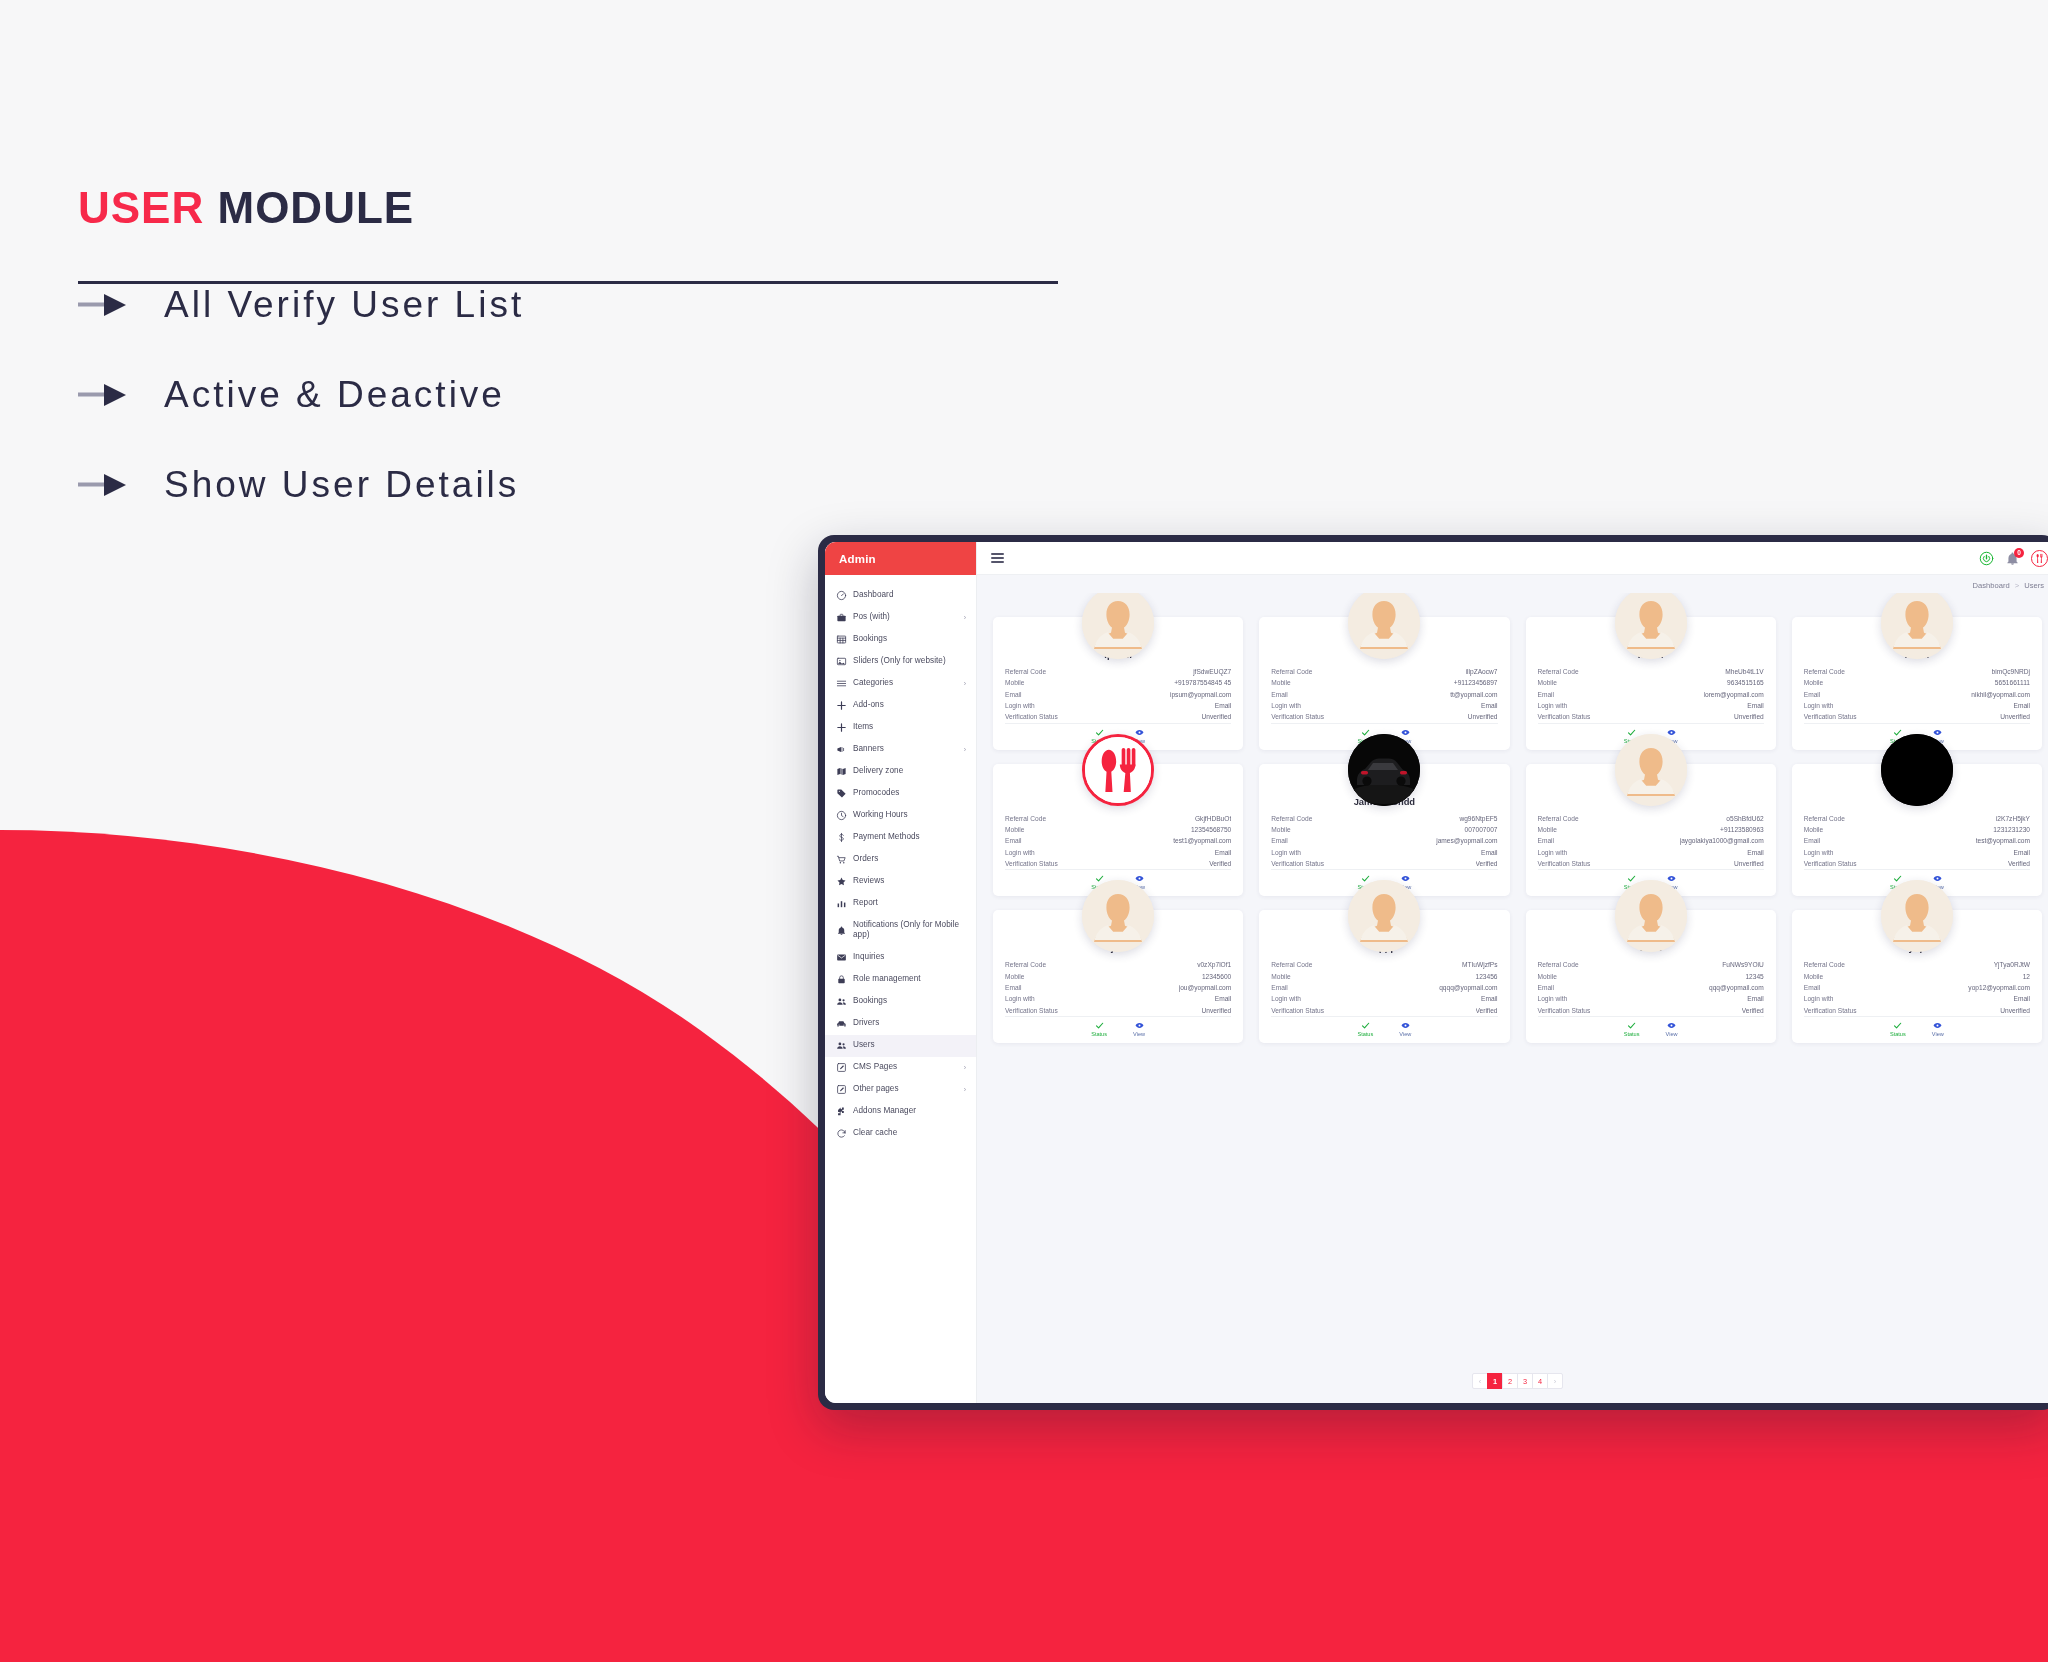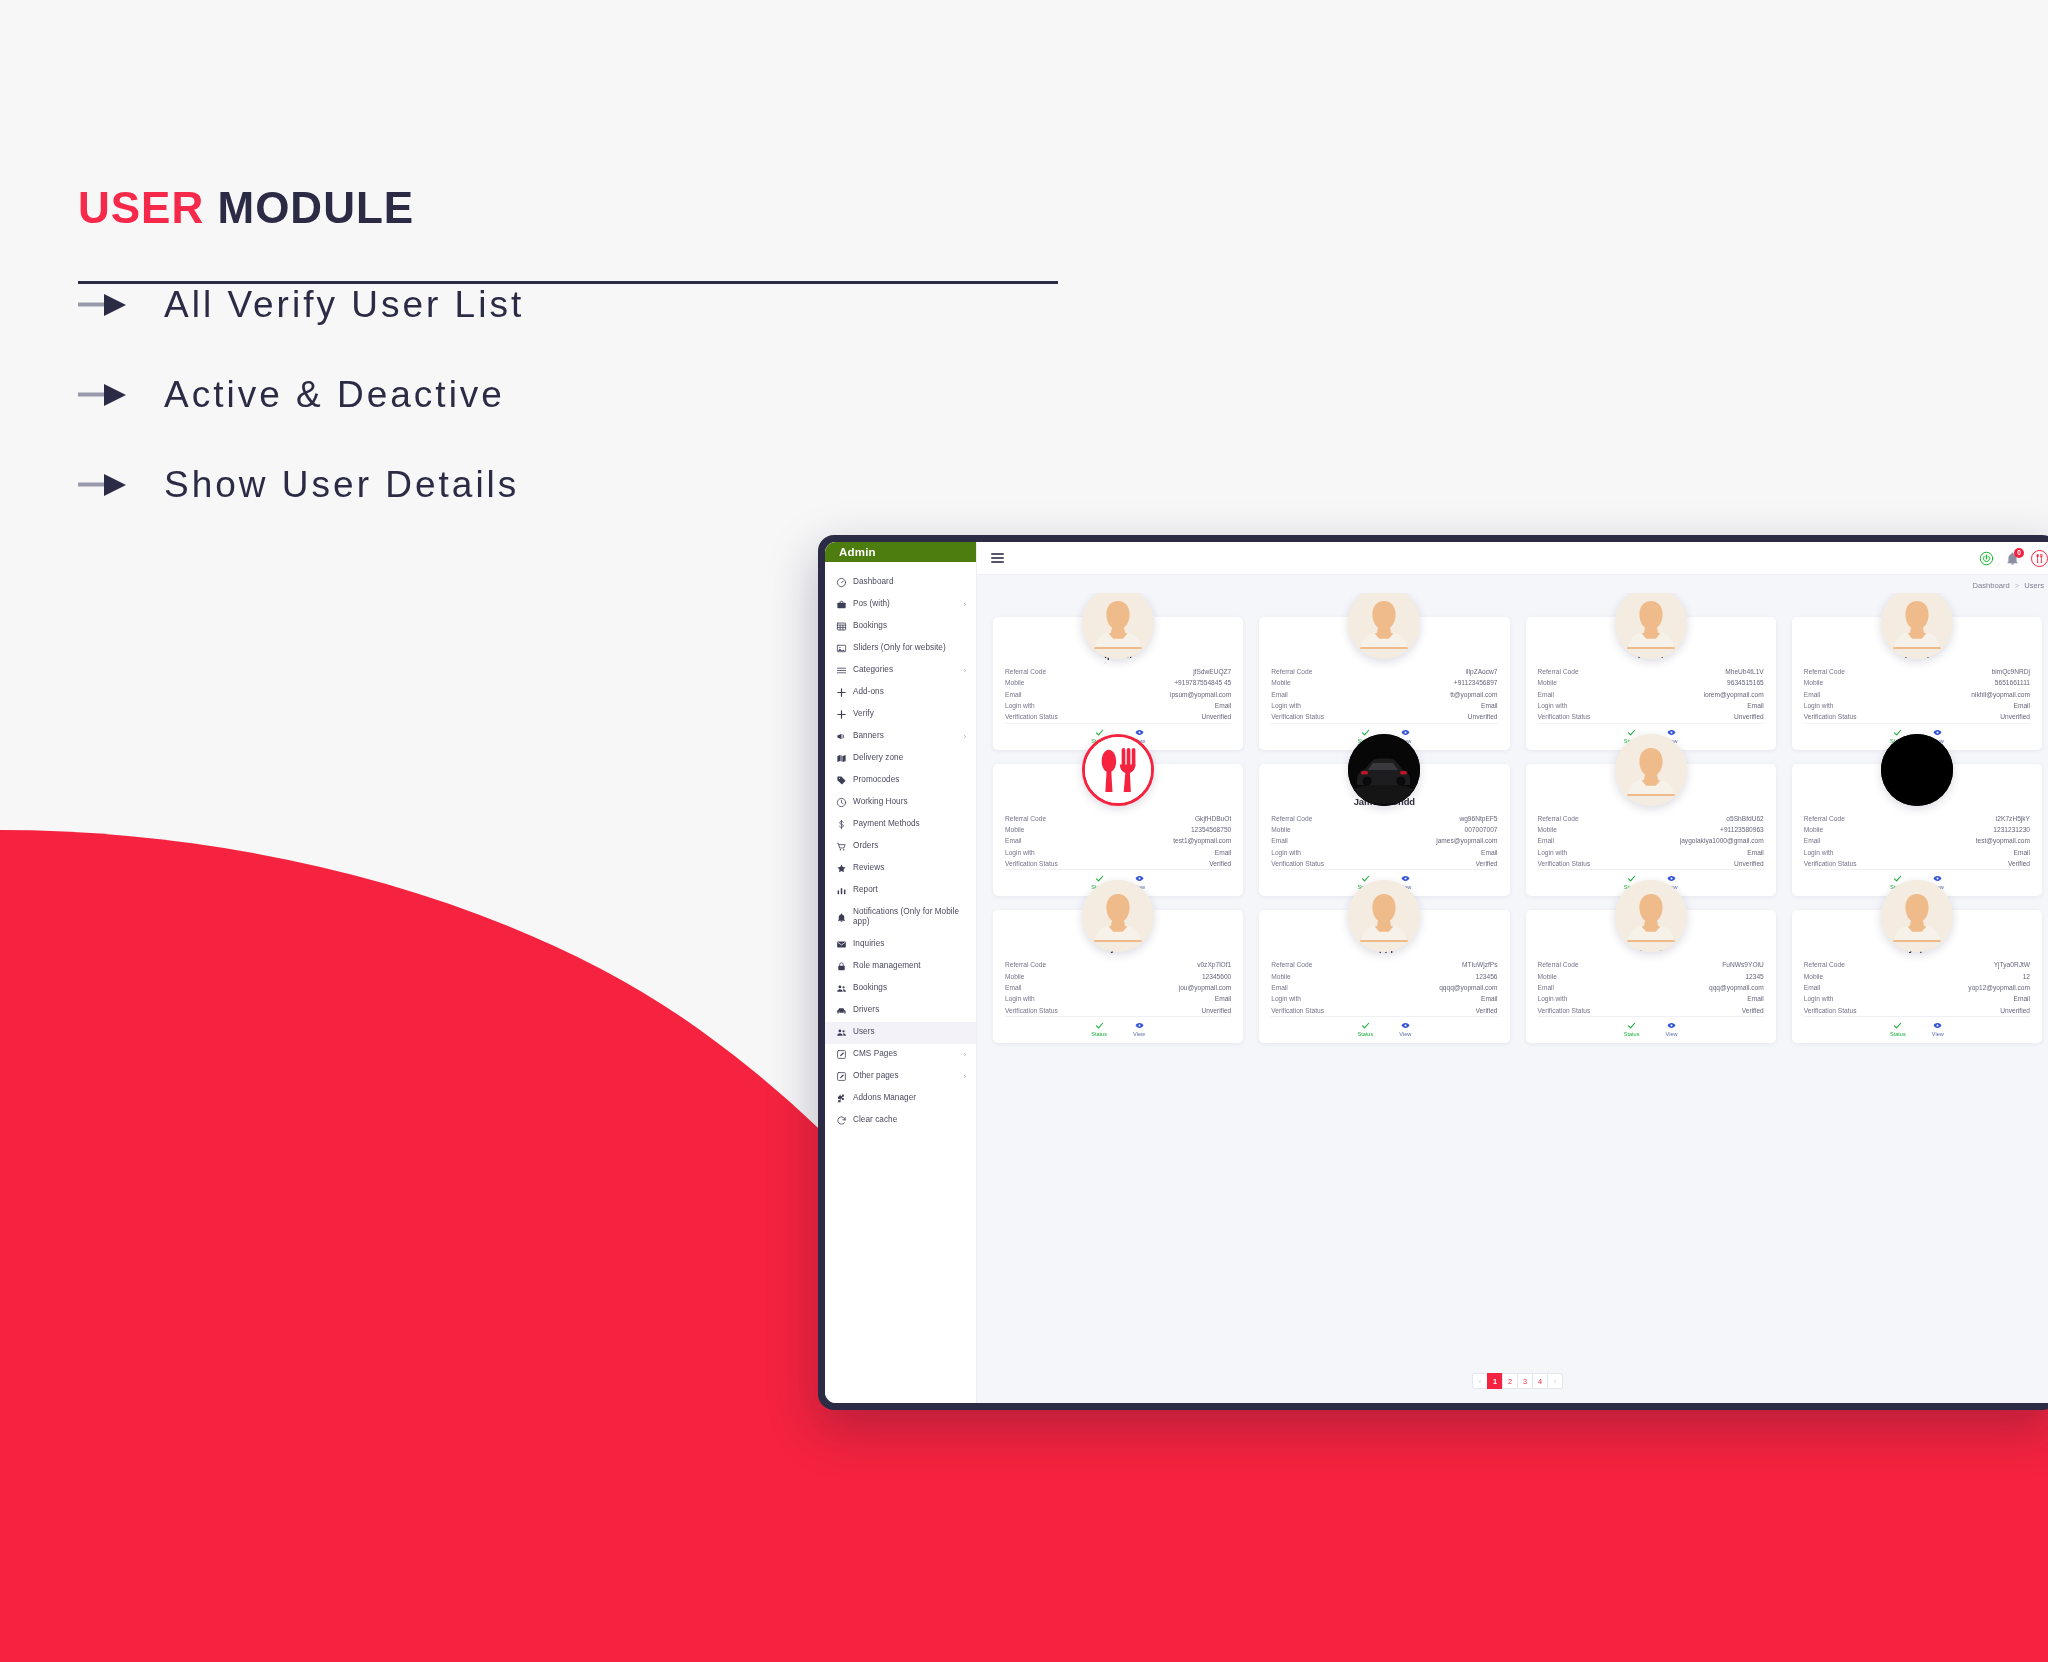--- a/index.html
+++ b/index.html
@@ -77,22 +77,22 @@
   
   .sidebar {
     width: 152px;
     flex: 0 0 152px;
     background: #fff;
     border-right: 1px solid #eceef1;
     display: flex;
     flex-direction: column;
   }
   .brand {
-    height: 20px;
-    background: #4d7c0f;
+    height: 33px;
+    background: #ef4444;
     display: flex;
     align-items: center;
     padding-left: 14px;
   }
   .brand-text { color: #fff; font-size: 11.5px; font-weight: 600; letter-spacing: .2px; }
   .nav { padding: 9px 0 6px; flex: 1; }
   .nav-item {
     display: flex;
     align-items: center;
     padding: 5.5px 8px 5.5px 11px;
@@ -378,21 +378,21 @@
               </svg>
             </span>
             <span class="nav-label">Add-ons</span>
           </div>
           <div class="nav-item">
             <span class="nav-ico">
               <svg viewBox="0 0 24 24" width="11" height="11">
                 <path d="M12 4v16M4 12h16" stroke="currentColor" fill="none" stroke-width="2.6" stroke-linecap="round"></path>
               </svg>
             </span>
-            <span class="nav-label">Verify</span>
+            <span class="nav-label">Items</span>
           </div>
           <div class="nav-item">
             <span class="nav-ico">
               <svg viewBox="0 0 24 24" width="11" height="11">
                 <path d="M3 10v4l8 3.5V6.5L3 10z" fill="currentColor"></path>
                 <path d="M13 7.5v9M16.5 9.5v5" stroke="currentColor" fill="none" stroke-width="1.7" stroke-linecap="round" stroke-linejoin="round"></path>
               </svg>
             </span>
             <span class="nav-label">Banners</span>
             <span class="nav-caret">›</span>

